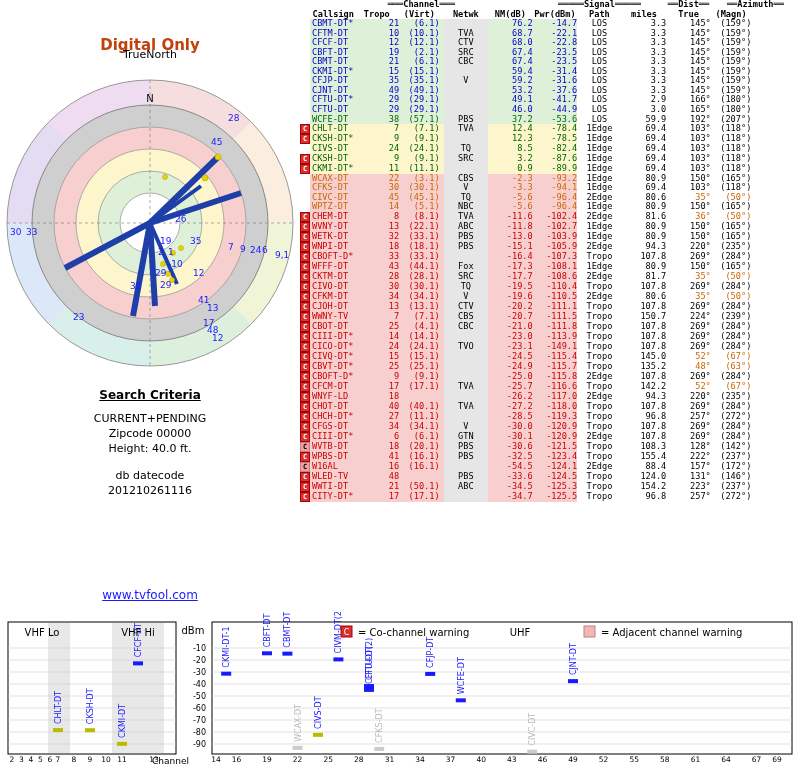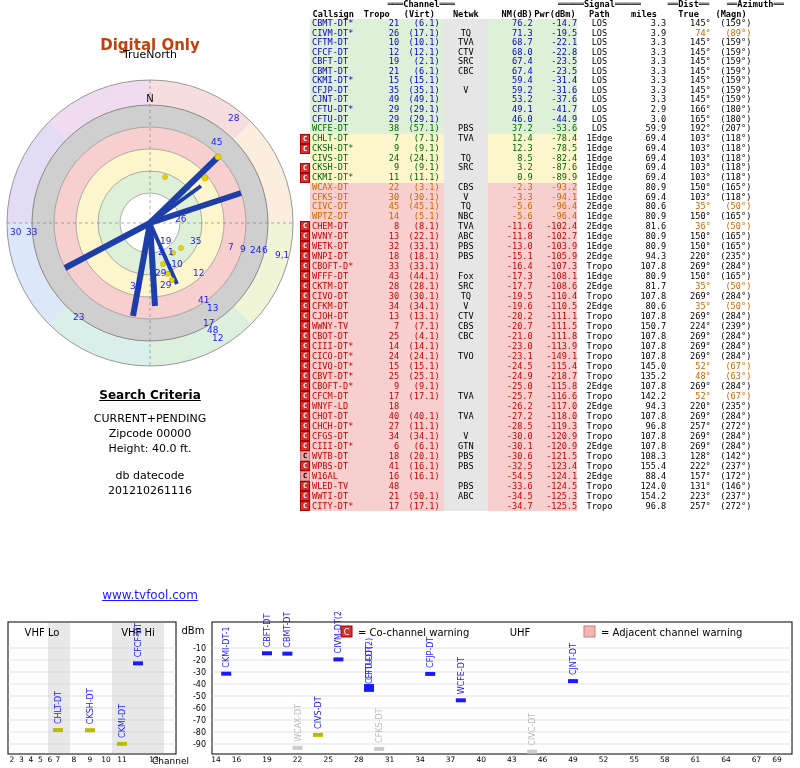--- a/index.html
+++ b/index.html
@@ -170,52 +170,39 @@
           <td colspan="3">═════Signal═════</td>
           <td colspan="1">══Dist══</td>
           <td colspan="2">══Azimuth══</td>
         </tr>
         <tr class="hdr-row">
           <td class="c-warn"></td>
           <td class="col-call" style="text-align: center;">Callsign</td>
           <td class="col-real" style="text-align: center;">Tropo</td>
           <td class="col-virt" style="text-align: center; margin-left: 26px;">(Virt)</td>
           <td class="col-netwk" style="text-align: center;">Netwk</td>
-          <td class="col-nm" style="text-align: right;">NM(dB)</td>
+          <td class="col-nm" style="text-align: center;">NM(dB)</td>
           <td class="col-pwr" style="text-align: center;">Pwr(dBm)</td>
           <td class="col-path" style="text-align: center;">Path</td>
           <td class="col-dist" style="text-align: center;">miles</td>
           <td class="col-true" style="text-align: center;">True</td>
           <td class="col-magn" style="text-align: center;">(Magn)</td>
         </tr>
         <tr>
           <td class="c-warn"></td>
           <td class="col-call g-green blue">CBMT-DT*</td>
           <td class="col-real g-green blue">21</td>
           <td class="col-virt g-green blue">(6.1)</td>
           <td class="col-netwk g-grey black"></td>
           <td class="col-nm g-green blue">76.2</td>
           <td class="col-pwr g-green blue">-14.7</td>
           <td class="col-path g-white black">LOS</td>
           <td class="col-dist g-white black">3.3</td>
           <td class="col-true g-white black">145°</td>
           <td class="col-magn g-white black">(159°)</td>
-        </tr>
-        <tr>
-          <td class="c-warn"></td>
-          <td class="col-call g-green blue">CIVM-DT*</td>
-          <td class="col-real g-green blue">26</td>
-          <td class="col-virt g-green blue">(17.1)</td>
-          <td class="col-netwk g-grey black">TQ</td>
-          <td class="col-nm g-green blue">71.3</td>
-          <td class="col-pwr g-green blue">-19.5</td>
-          <td class="col-path g-white black">LOS</td>
-          <td class="col-dist g-white black">3.9</td>
-          <td class="col-true g-white orange">74°</td>
-          <td class="col-magn g-white orange">(89°)</td>
         </tr>
         <tr>
           <td class="c-warn"></td>
           <td class="col-call g-green blue">CFTM-DT</td>
           <td class="col-real g-green blue">10</td>
           <td class="col-virt g-green blue">(10.1)</td>
           <td class="col-netwk g-grey black">TVA</td>
           <td class="col-nm g-green blue">68.7</td>
           <td class="col-pwr g-green blue">-22.1</td>
           <td class="col-path g-white black">LOS</td>
@@ -652,21 +639,21 @@
           <td class="col-true g-white orange">52°</td>
           <td class="col-magn g-white orange">(67°)</td>
         </tr>
         <tr>
           <td class="c-warn"><span class="warnbox w-co">C</span></td>
           <td class="col-call g-red red">CBVT-DT*</td>
           <td class="col-real g-red red">25</td>
           <td class="col-virt g-red red">(25.1)</td>
           <td class="col-netwk g-grey black"></td>
           <td class="col-nm g-red red">-24.9</td>
-          <td class="col-pwr g-red red">-218.7</td>
+          <td class="col-pwr g-red red">-115.7</td>
           <td class="col-path g-white black">Tropo</td>
           <td class="col-dist g-white black">135.2</td>
           <td class="col-true g-white orange">48°</td>
           <td class="col-magn g-white orange">(63°)</td>
         </tr>
         <tr>
           <td class="c-warn"><span class="warnbox w-co">C</span></td>
           <td class="col-call g-red red">CBOFT-D*</td>
           <td class="col-real g-red red">9</td>
           <td class="col-virt g-red red">(9.1)</td>

